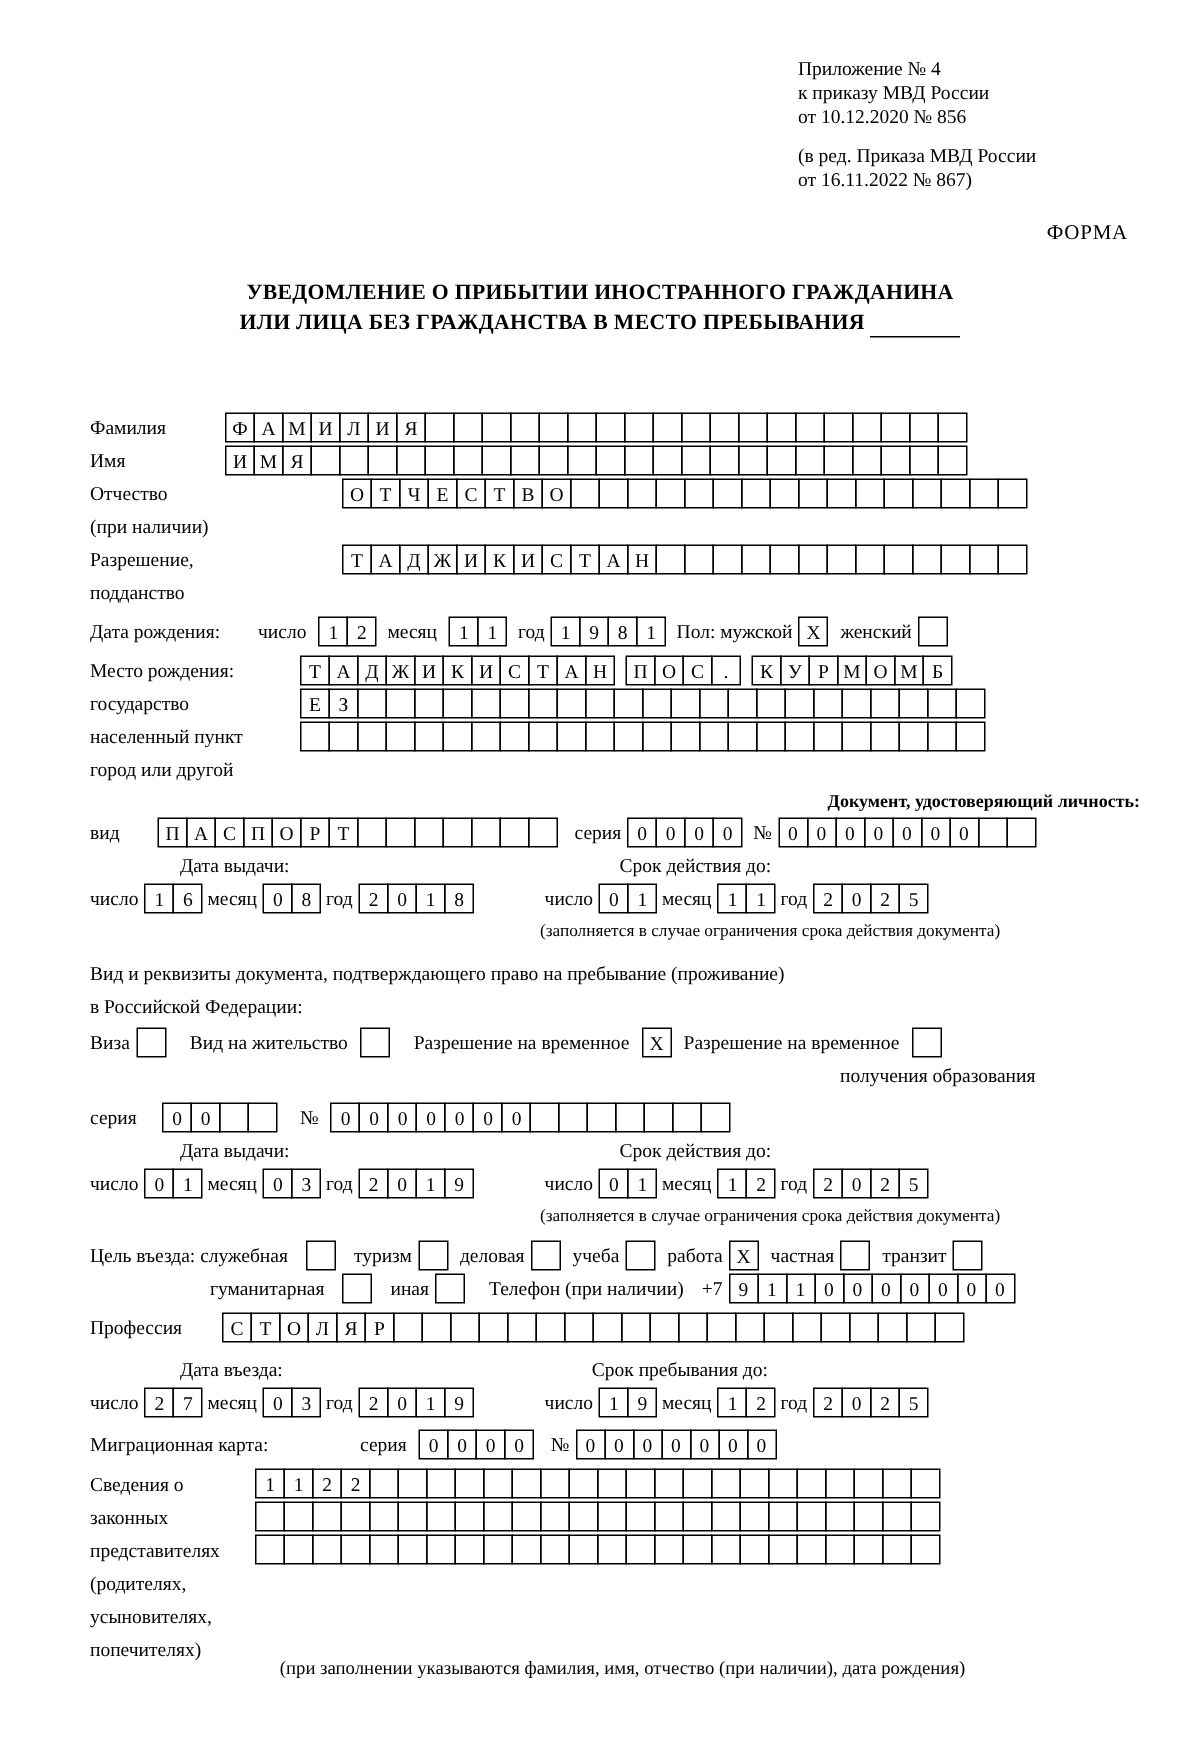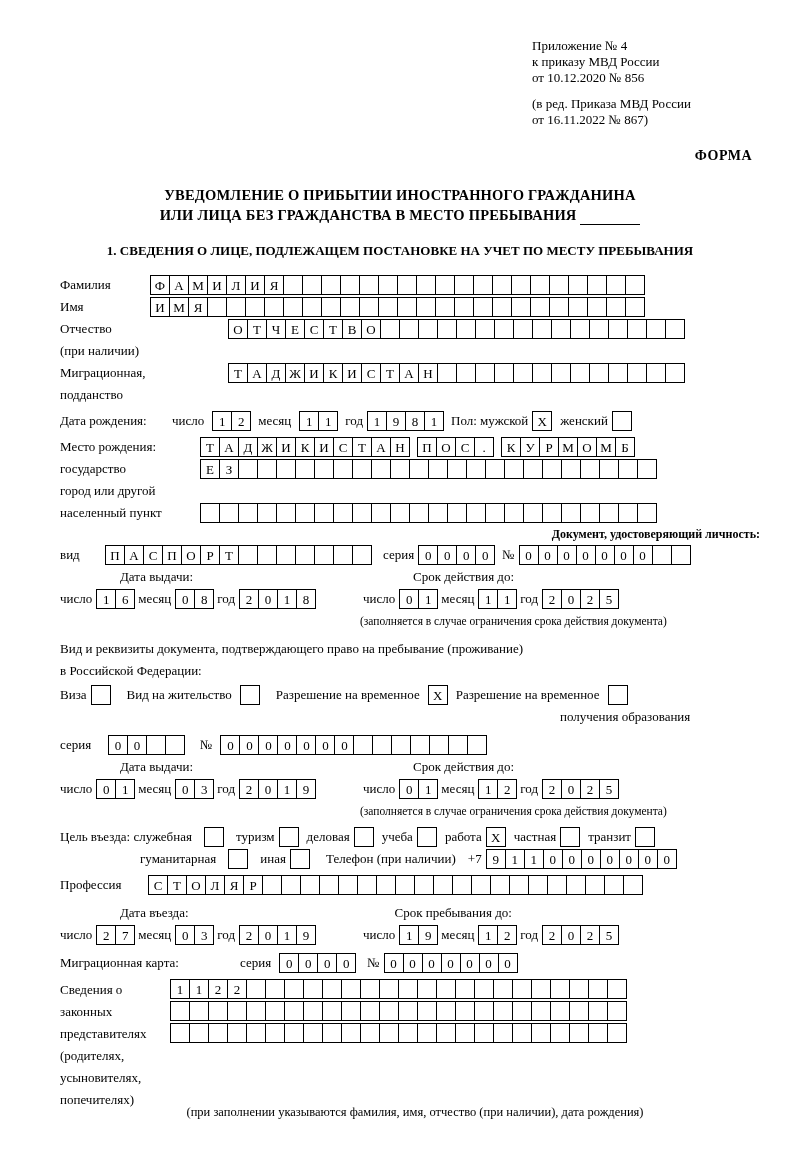--- a/index.html
+++ b/index.html
@@ -33,21 +33,21 @@
     text-align: left;
   }
   .header-block .grp2 {
     margin-top: 10px;
   }
   .forma {
     position: absolute;
     top: 148px;
     right: 48px;
     font-size: 14px;
-    font-weight: bold;
+    font-weight: normal;
     letter-spacing: 0.5px;
   }
   .doc-title {
     position: absolute;
     top: 185px;
     left: 0;
     width: 800px;
     text-align: center;
     font-size: 14.5px;
     font-weight: bold;
@@ -162,21 +162,20 @@
   <div class="forma">ФОРМА</div>
 
   <div class="doc-title">
     <div>УВЕДОМЛЕНИЕ О ПРИБЫТИИ ИНОСТРАННОГО ГРАЖДАНИНА</div>
     <div>
       <span>ИЛИ ЛИЦА БЕЗ ГРАЖДАНСТВА В МЕСТО ПРЕБЫВАНИЯ</span>
       <span class="underline-space"></span>
     </div>
   </div>
 
-  <div class="section-title">1. СВЕДЕНИЯ О ЛИЦЕ, ПОДЛЕЖАЩЕМ ПОСТАНОВКЕ НА УЧЕТ ПО МЕСТУ ПРЕБЫВАНИЯ</div>
 
   <div class="form-area">
 
     <div class="row">
       <div class="label w90">Фамилия</div>
       <div class="cells">
           <div class="cell">Ф</div>
           <div class="cell">А</div>
           <div class="cell">М</div>
           <div class="cell">И</div>
@@ -266,21 +265,21 @@
           <div class="cell"></div>
           <div class="cell"></div>
         </div>
     </div>
 
     <div class="row">
       <div class="label w90">(при наличии)</div>
     </div>
 
     <div class="row">
-      <div class="label w90">Миграционная,</div>
+      <div class="label w90">Разрешение,</div>
       <div style="width:78px"></div>
       <div class="cells">
           <div class="cell">Т</div>
           <div class="cell">А</div>
           <div class="cell">Д</div>
           <div class="cell">Ж</div>
           <div class="cell">И</div>
           <div class="cell">К</div>
           <div class="cell">И</div>
           <div class="cell">С</div>
@@ -396,50 +395,50 @@
           <div class="cell"></div>
           <div class="cell"></div>
           <div class="cell"></div>
           <div class="cell"></div>
           <div class="cell"></div>
           <div class="cell"></div>
           <div class="cell"></div>
         </div>
     </div>
     <div class="row">
+      <div class="label" style="width:140px">населенный пункт</div>
+      <div class="cells">
+          <div class="cell"></div>
+          <div class="cell"></div>
+          <div class="cell"></div>
+          <div class="cell"></div>
+          <div class="cell"></div>
+          <div class="cell"></div>
+          <div class="cell"></div>
+          <div class="cell"></div>
+          <div class="cell"></div>
+          <div class="cell"></div>
+          <div class="cell"></div>
+          <div class="cell"></div>
+          <div class="cell"></div>
+          <div class="cell"></div>
+          <div class="cell"></div>
+          <div class="cell"></div>
+          <div class="cell"></div>
+          <div class="cell"></div>
+          <div class="cell"></div>
+          <div class="cell"></div>
+          <div class="cell"></div>
+          <div class="cell"></div>
+          <div class="cell"></div>
+          <div class="cell"></div>
+        </div>
+    </div>
+    <div class="row">
       <div class="label" style="width:140px">город или другой</div>
-    </div>
-    <div class="row">
-      <div class="label" style="width:140px">населенный пункт</div>
-      <div class="cells">
-          <div class="cell"></div>
-          <div class="cell"></div>
-          <div class="cell"></div>
-          <div class="cell"></div>
-          <div class="cell"></div>
-          <div class="cell"></div>
-          <div class="cell"></div>
-          <div class="cell"></div>
-          <div class="cell"></div>
-          <div class="cell"></div>
-          <div class="cell"></div>
-          <div class="cell"></div>
-          <div class="cell"></div>
-          <div class="cell"></div>
-          <div class="cell"></div>
-          <div class="cell"></div>
-          <div class="cell"></div>
-          <div class="cell"></div>
-          <div class="cell"></div>
-          <div class="cell"></div>
-          <div class="cell"></div>
-          <div class="cell"></div>
-          <div class="cell"></div>
-          <div class="cell"></div>
-        </div>
     </div>
 
     <div class="center-note" style="margin-left:60px">Документ, удостоверяющий личность:</div>
 
     <div class="row">
       <div class="label" style="width:45px">вид</div>
       <div class="cells">
           <div class="cell">П</div>
           <div class="cell">А</div>
           <div class="cell">С</div>

